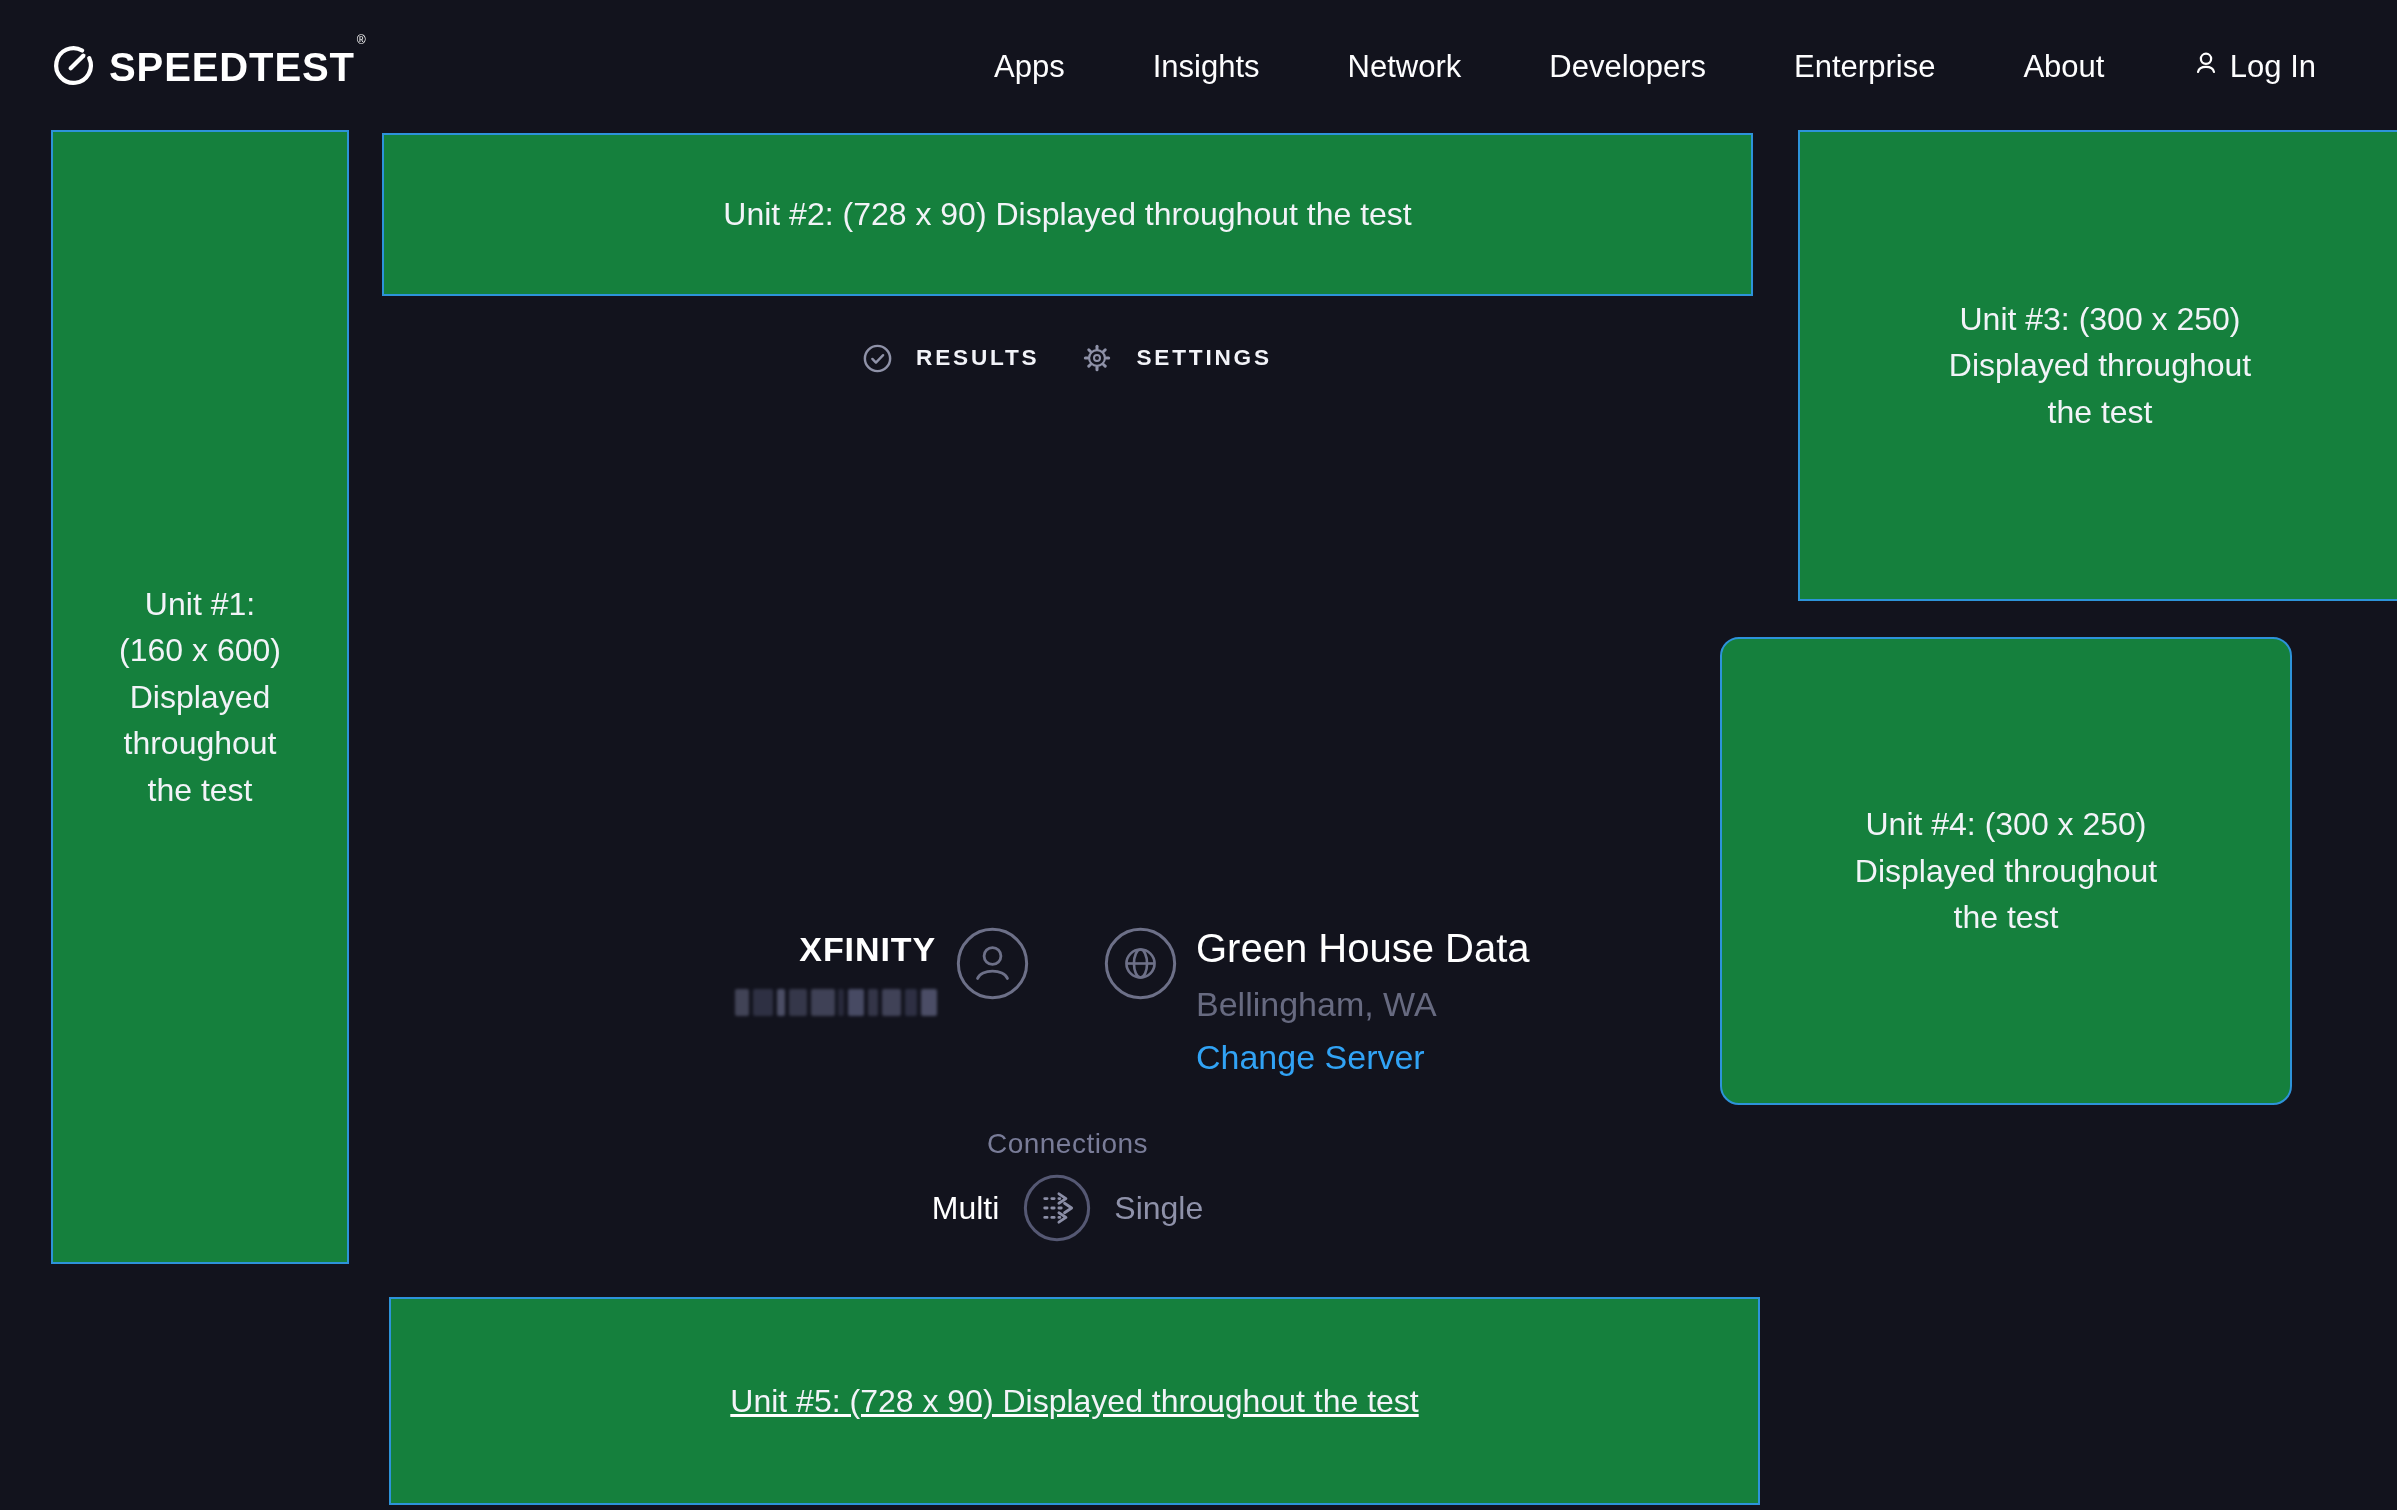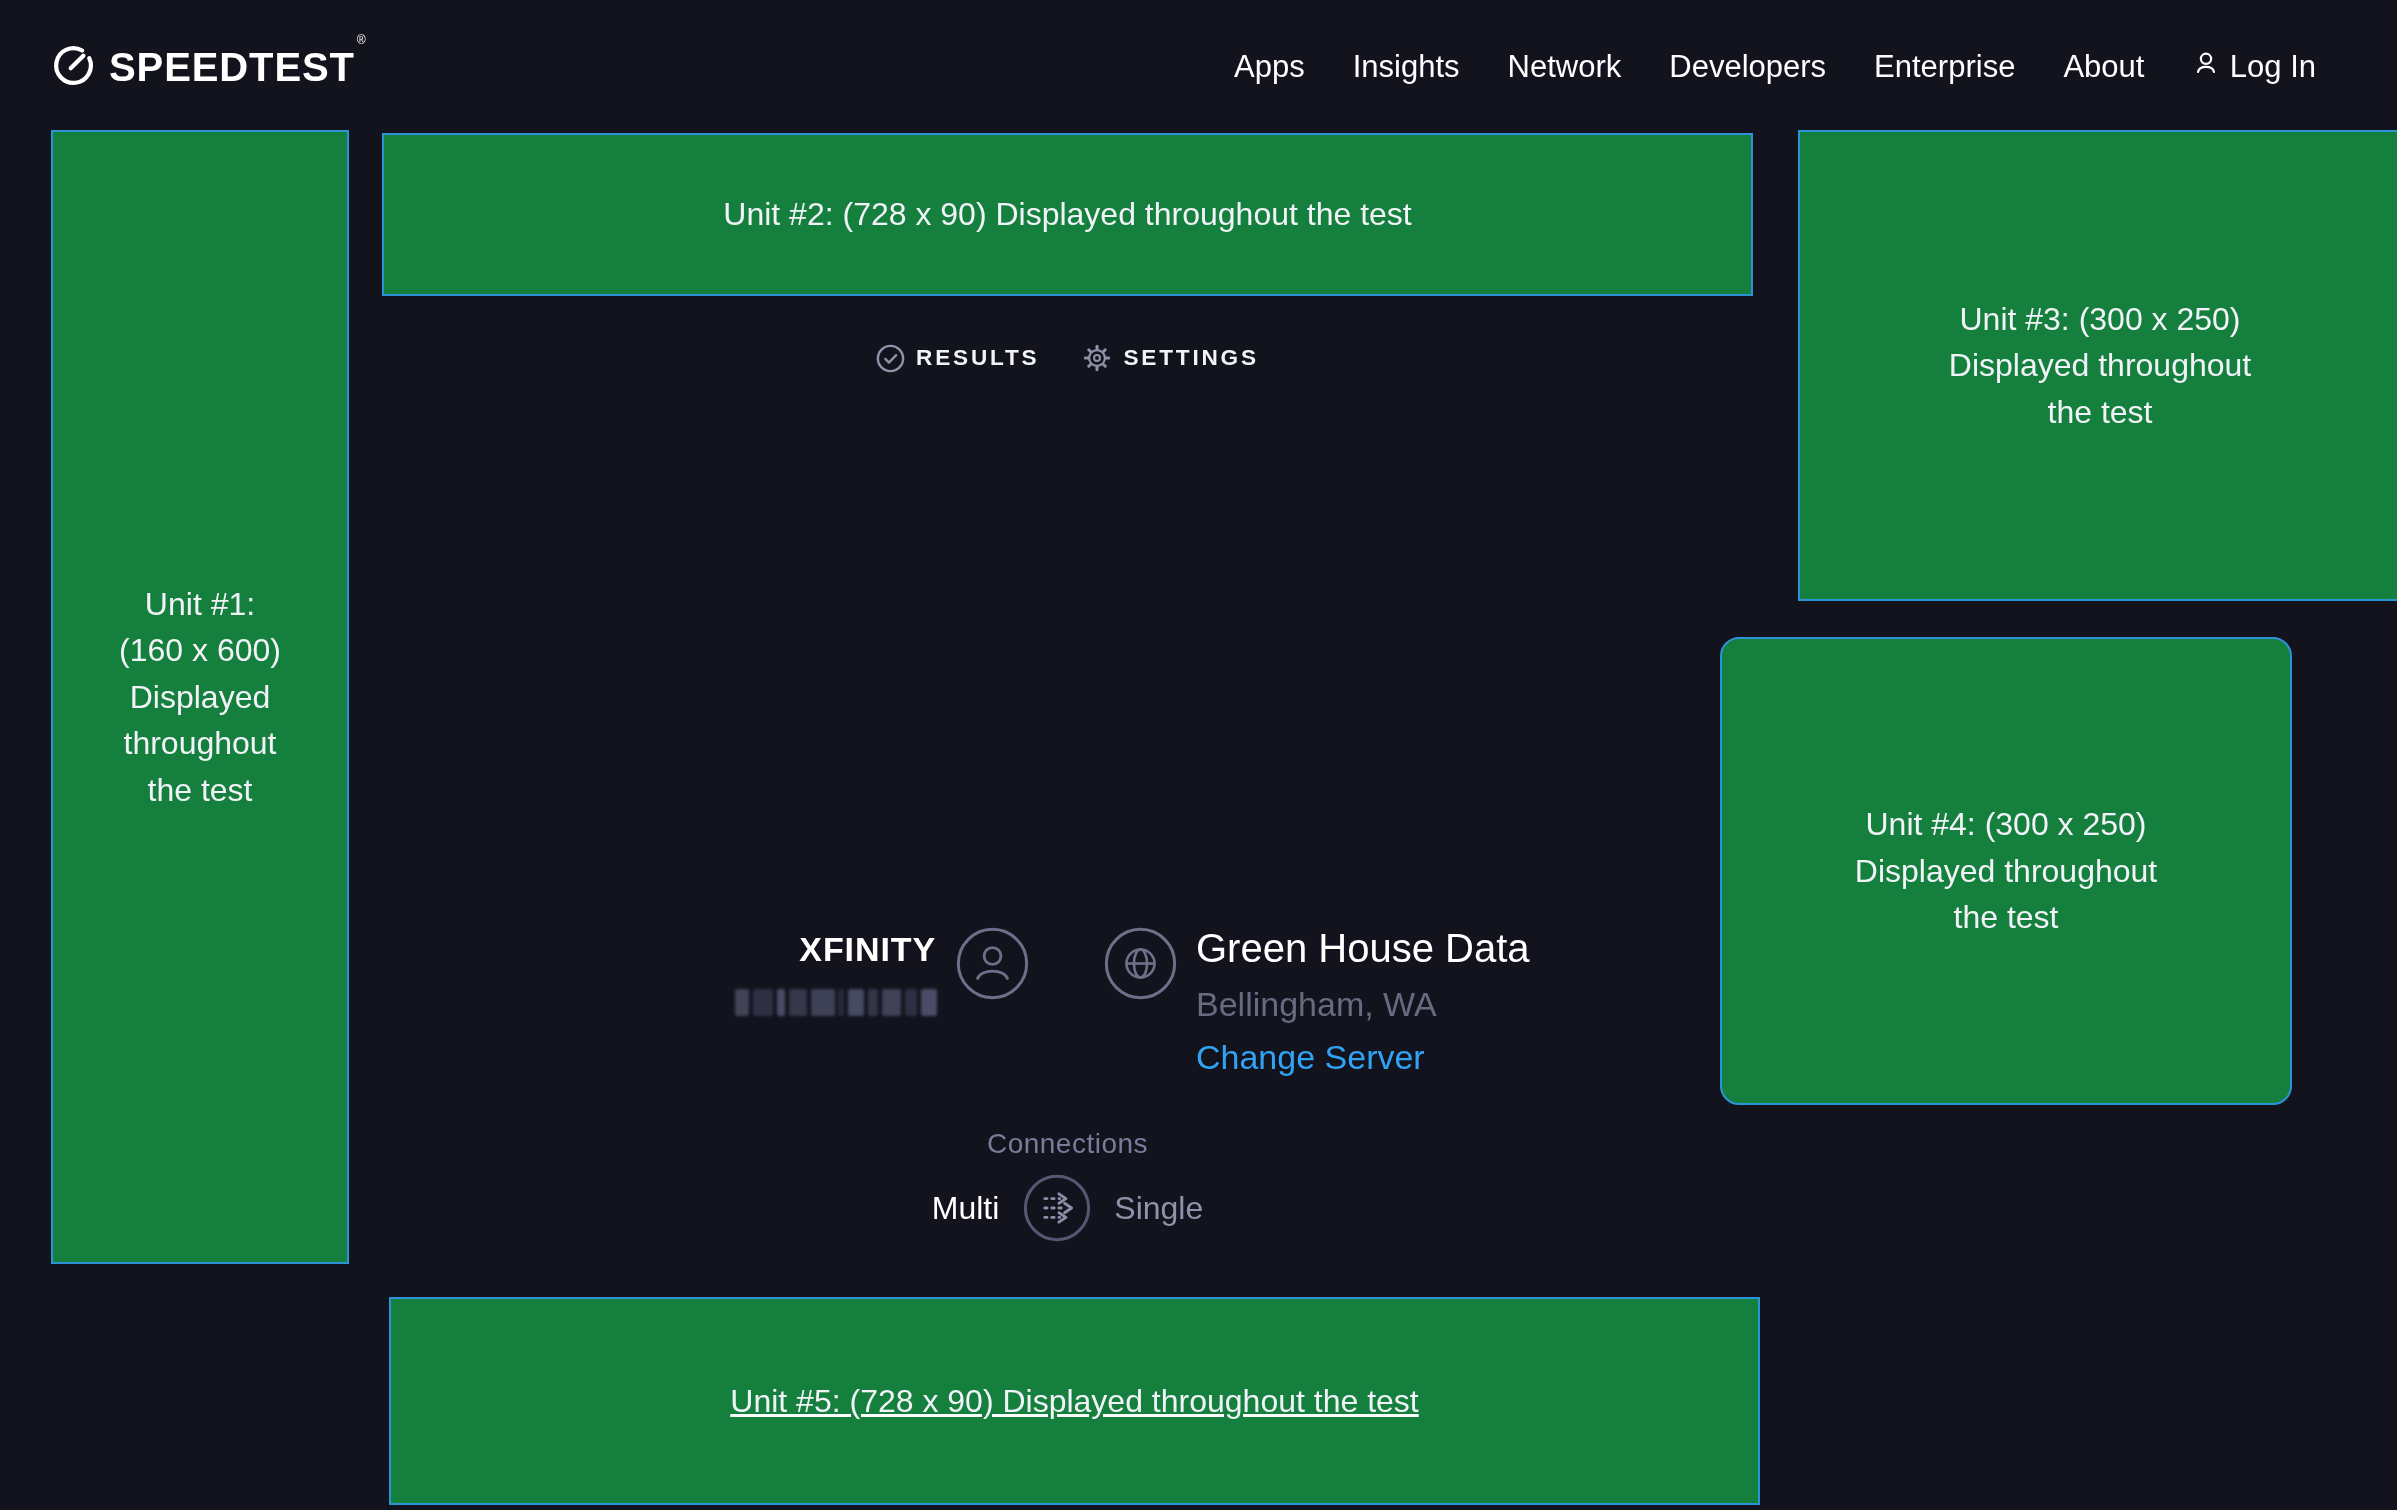--- a/index.html
+++ b/index.html
@@ -3,37 +3,37 @@
 <meta charset="utf-8">
 <style>
   html,body{margin:0;padding:0;background:#0e0f18;}
   #page{position:relative;width:2397px;height:1510px;background:#12131d;overflow:hidden;
         font-family:"Liberation Sans","DejaVu Sans",sans-serif;color:#fff;}
 
   
   .logo{position:absolute;left:51px;top:43px;display:flex;align-items:center;gap:13px;}
   .logo-text{font-size:40px;font-weight:800;letter-spacing:0.9px;color:#fff;}
   .logo sup{font-size:12.2px;font-weight:400;vertical-align:top;position:relative;top:-11.3px;left:1.9px;}
-  .nav{position:absolute;right:81px;top:40px;height:53px;display:flex;align-items:center;gap:48px;}
+  .nav{position:absolute;right:81px;top:40px;height:53px;display:flex;align-items:center;gap:88px;}
   .nav-item{font-size:31px;color:#fdfdfe;cursor:pointer;white-space:nowrap;}
   .login{display:flex;align-items:center;gap:9.4px;}
 
   
   .ad{position:absolute;background:#15803d;border:2.8px solid #2d93d9;box-sizing:border-box;
       display:flex;align-items:center;justify-content:center;text-align:center;}
   .ad span{white-space:pre-line;color:#f2f3f8;font-size:32px;line-height:1.45;}
   #ad1{left:51px;top:130px;width:298px;height:1134px;}
   #ad2{left:382px;top:133px;width:1371px;height:163px;}
   #ad3{left:1798px;top:130px;width:604px;height:471px;justify-content:center;}
   #ad4{left:1720px;top:637px;width:572px;height:468px;border-radius:19px;}
   #ad5{left:389px;top:1297px;width:1371px;height:208px;text-decoration:underline;}
 
   
   .tabs{position:absolute;left:382px;top:343px;width:1371px;display:flex;justify-content:center;gap:43px;}
-  .tab{display:flex;align-items:center;gap:11px;cursor:pointer;}
+  .tab{display:flex;align-items:center;gap:24px;cursor:pointer;}
   .tab-label{font-size:22.6px;font-weight:700;letter-spacing:2.8px;color:#f2f3f8;}
   .tab svg{color:#8f92a8;}
 
   
   .go{position:absolute;left:884px;top:495px;width:363px;height:363px;cursor:pointer;}
   .go svg{position:absolute;left:0;top:0;}
   .go-label{position:absolute;left:0;top:0;width:100%;height:100%;display:flex;align-items:center;
             justify-content:center;font-size:79px;font-weight:700;letter-spacing:7.5px;text-indent:7.5px;color:#fff;}
 
   

